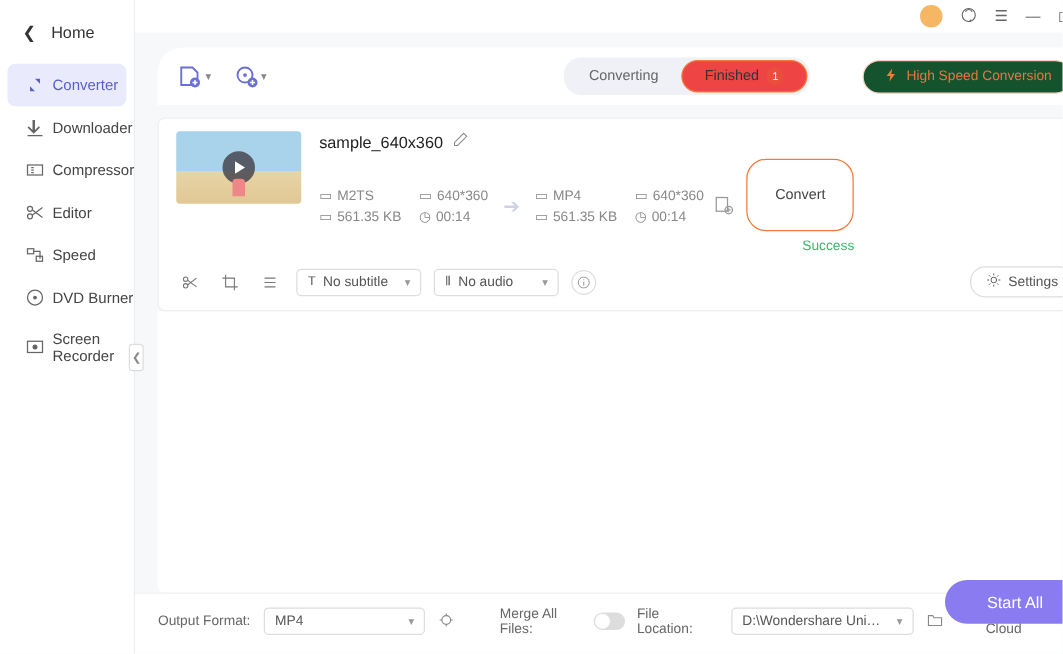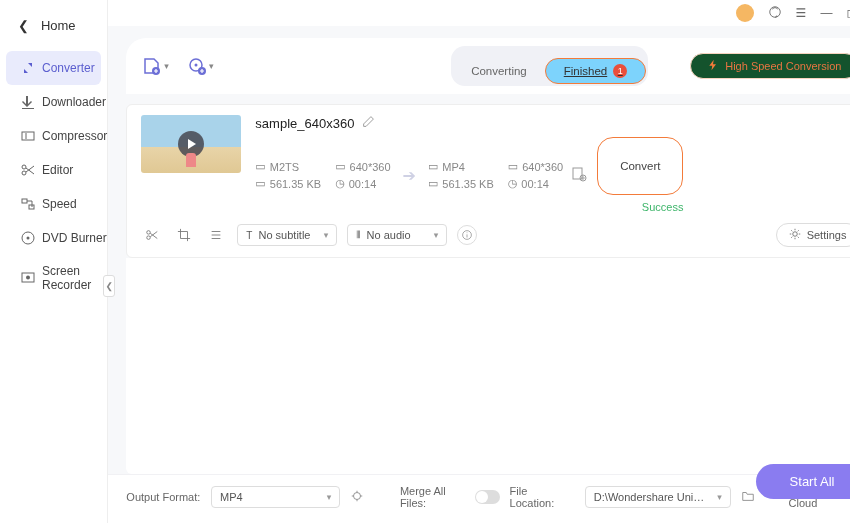--- a/index.html
+++ b/index.html
@@ -18,22 +18,22 @@
 
     .main { flex: 1; display: flex; flex-direction: column; background: #f7f8fa; }
     .titlebar { height: 26px; display: flex; justify-content: flex-end; align-items: center; gap: 14px; padding: 0 12px; background: #fff; }
     .titlebar .avatar { width: 18px; height: 18px; border-radius: 50%; background: #f5b763; display: inline-block; }
     .titlebar .winbtn, .titlebar .ic { color: #666; cursor: pointer; font-size: 12px; }
 
     .content { padding: 12px 18px 0 18px; flex: 1; display: flex; flex-direction: column; }
     .toolbar { background: #fff; border-radius: 20px 20px 0 0; padding: 8px 16px; display: flex; align-items: center; gap: 18px; }
     .toolbar .add-btn { color: #6c6fd6; font-size: 16px; cursor: pointer; display: flex; align-items: center; }
     .tab-pills { margin-left: auto; display: flex; background: #f0f1f6; border-radius: 14px; padding: 2px; }
-    .pill { padding: 5px 18px; border-radius: 13px; font-size: 11.5px; color: #666; cursor: pointer; display: flex; align-items: center; gap: 6px; margin-top: 10px; }
-    .pill.sel { background: #7dd3fc; border: 1.5px solid #f37b3a; color: #333; text-decoration: underline; }
+    .pill { padding: 5px 18px; border-radius: 13px; font-size: 11.5px; color: #666; cursor: pointer; display: flex; align-items: center; gap: 6px; }
+    .pill.sel { background: #ef4444; border: 1.5px solid #f37b3a; color: #333; }
     .badge-count { background: #e94f3c; color: #fff; width: 14px; height: 14px; border-radius: 50%; font-size: 9px; display: inline-flex; align-items: center; justify-content: center; }
     .hs-wrap { margin-left: 24px; display: flex; align-items: center; gap: 6px; padding: 5px 16px; border: 1px solid #f8d4c0; border-radius: 14px; background: #14532d; color: #e97542; font-size: 11px; cursor: pointer; }
 
     .card { background: #fff; border: 1px solid #eee; border-radius: 6px; margin-top: 10px; padding: 10px 14px; position: relative; }
     .card-close { position: absolute; top: 8px; right: 10px; color: #999; cursor: pointer; font-size: 12px; }
     .card-row1 { display: flex; gap: 14px; }
     .thumb { width: 100px; height: 58px; background: linear-gradient(to bottom, #a9d3ea 0%, #a9d3ea 55%, #e8d4a8 55%, #e0c894 100%); border-radius: 3px; position: relative; cursor: pointer; }
     .thumb::after { content:""; position:absolute; bottom:6px; left:45px; width:10px; height:14px; background:#e88; border-radius:3px 3px 0 0; }
     .play-overlay { position: absolute; top: 50%; left: 50%; transform: translate(-50%,-50%); width: 26px; height: 26px; border-radius: 50%; background: rgba(70,70,80,0.85); display: flex; align-items: center; justify-content: center; }
     .play-overlay::after { content:""; border-style: solid; border-width: 5px 0 5px 8px; border-color: transparent transparent transparent #fff; margin-left: 2px; }

